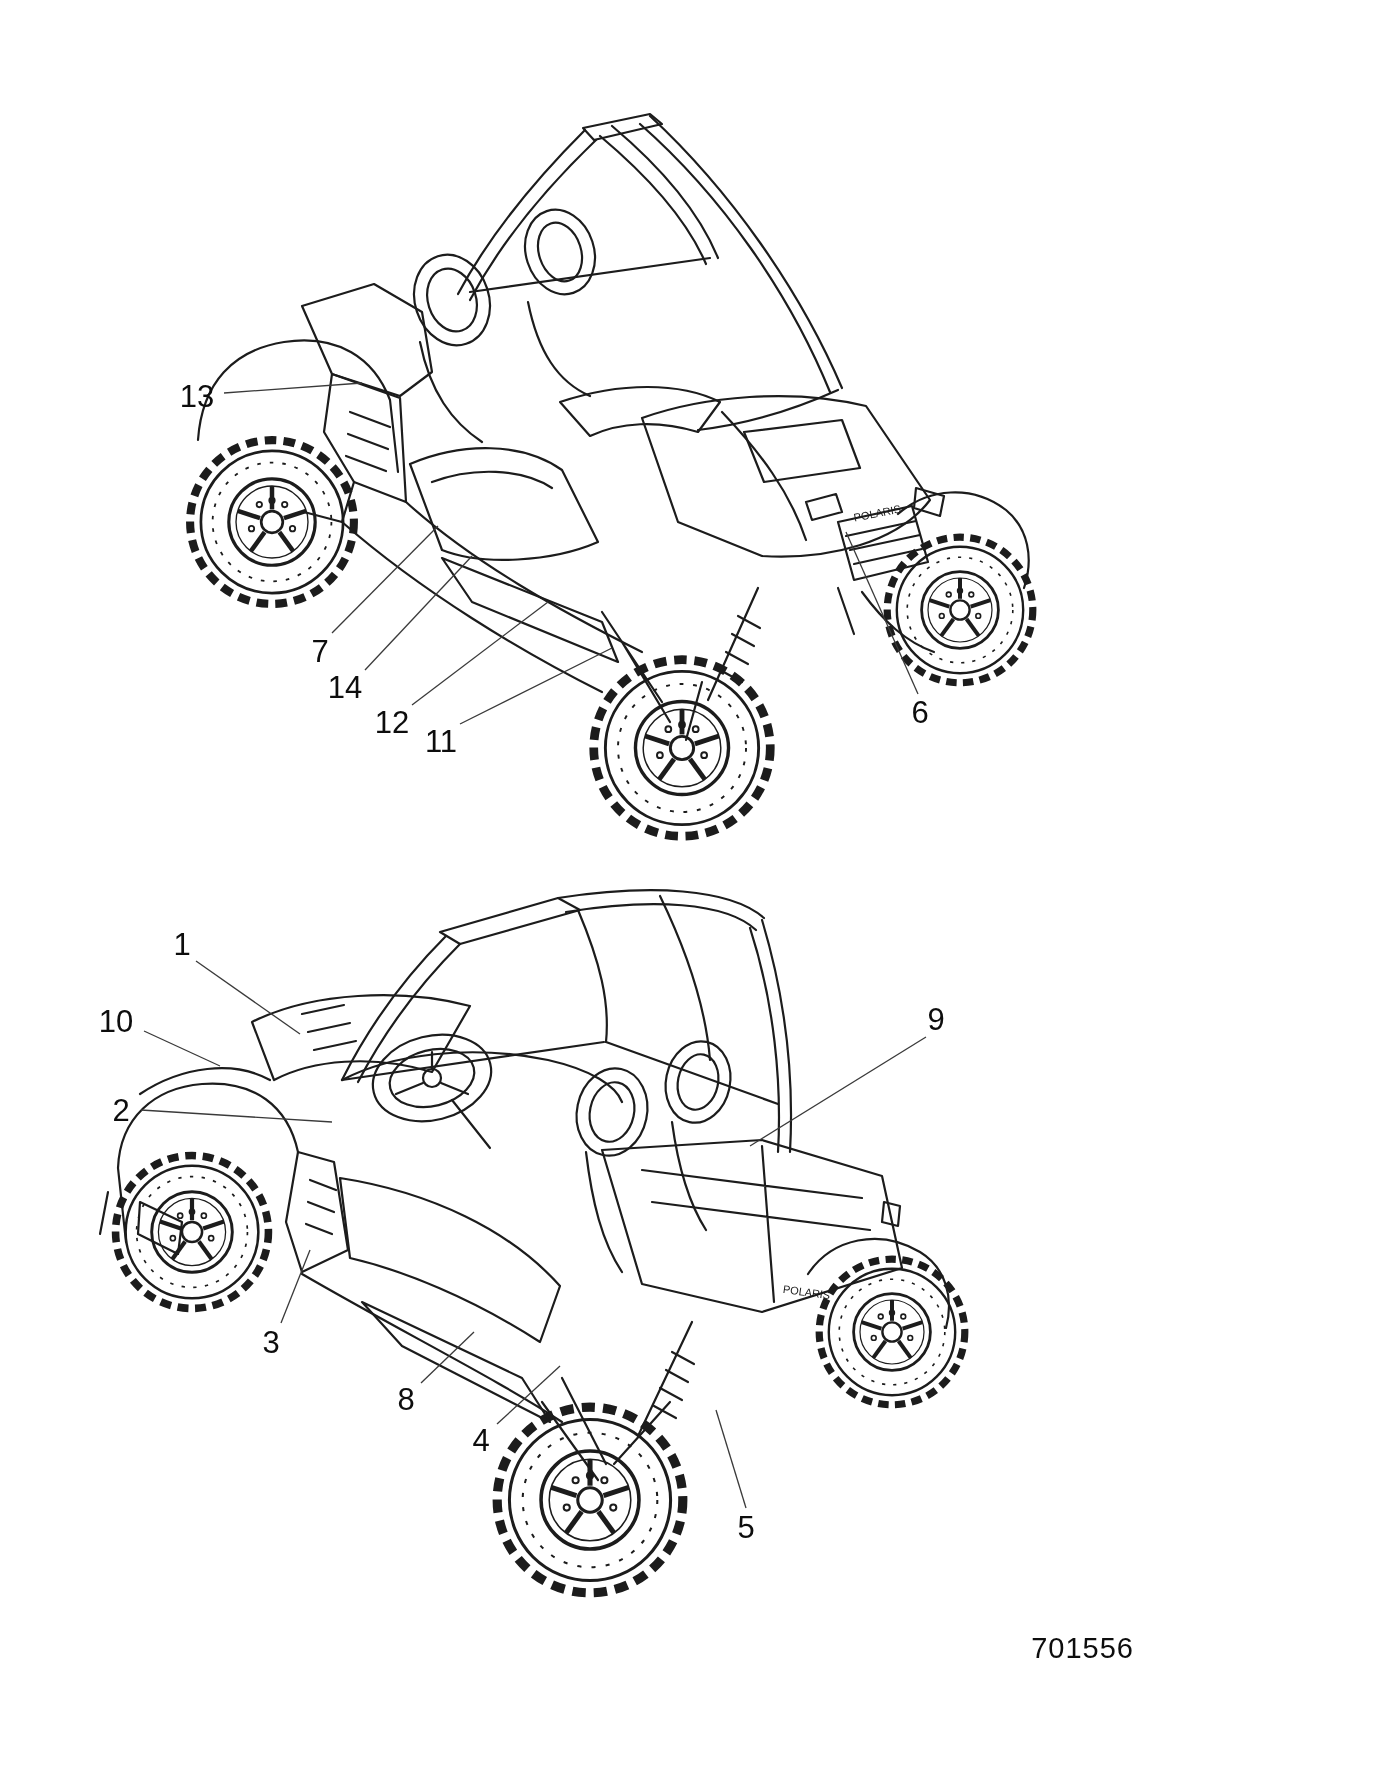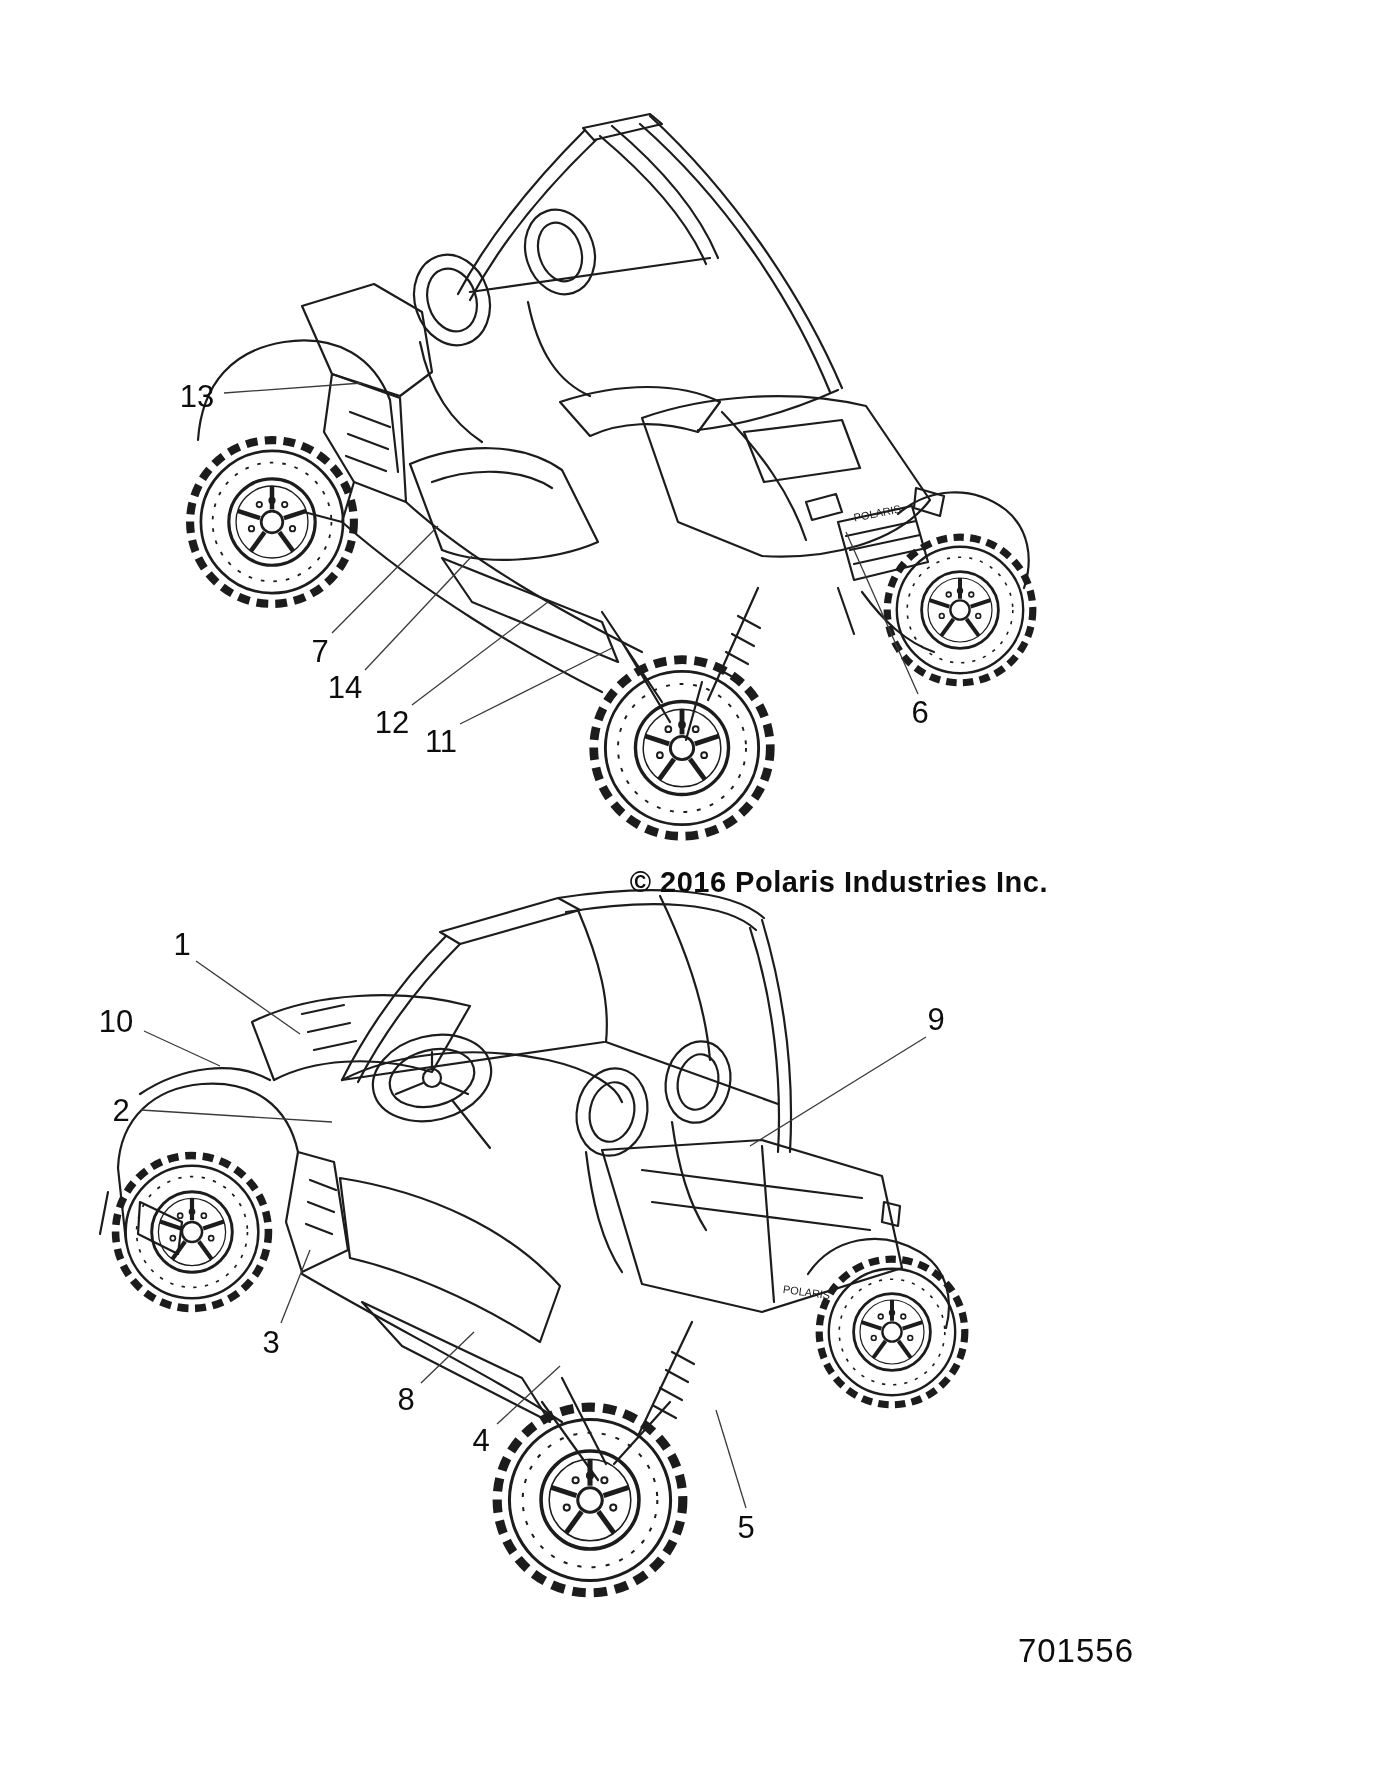--- a/index.html
+++ b/index.html
@@ -45,21 +45,21 @@
     text-align:right;
     font-size:29px;
     font-weight:bold;
     color:#0d0d0d;
     letter-spacing:0.5px;
   }
   .part-number{
     position:absolute;
     top:1632px;
     right:252px;
-    font-size:33px;
+    font-size:29px;
     color:#0d0d0d;
     letter-spacing:1px;
   }
 </style>
 </head>
 <body>
 
 <div class="page">
 
   <svg class="diagram-svg" width="1386" height="1782" viewBox="0 0 1386 1782" xmlns="http://www.w3.org/2000/svg">
@@ -253,16 +253,15 @@
         <text x="271" y="1342">3</text>
         <line x1="421" y1="1383" x2="474" y2="1332"></line>
         <text x="406" y="1399">8</text>
         <line x1="497" y1="1424" x2="560" y2="1366"></line>
         <text x="481" y="1440">4</text>
         <line x1="746" y1="1508" x2="716" y2="1410"></line>
         <text x="746" y="1527">5</text>
       </g>
   </svg>
 
-  <div class="copyright">© 2016 Polaris Industries Inc.</div>
 
   <div class="part-number">701556</div>
 </div>
 
 </body></html>

